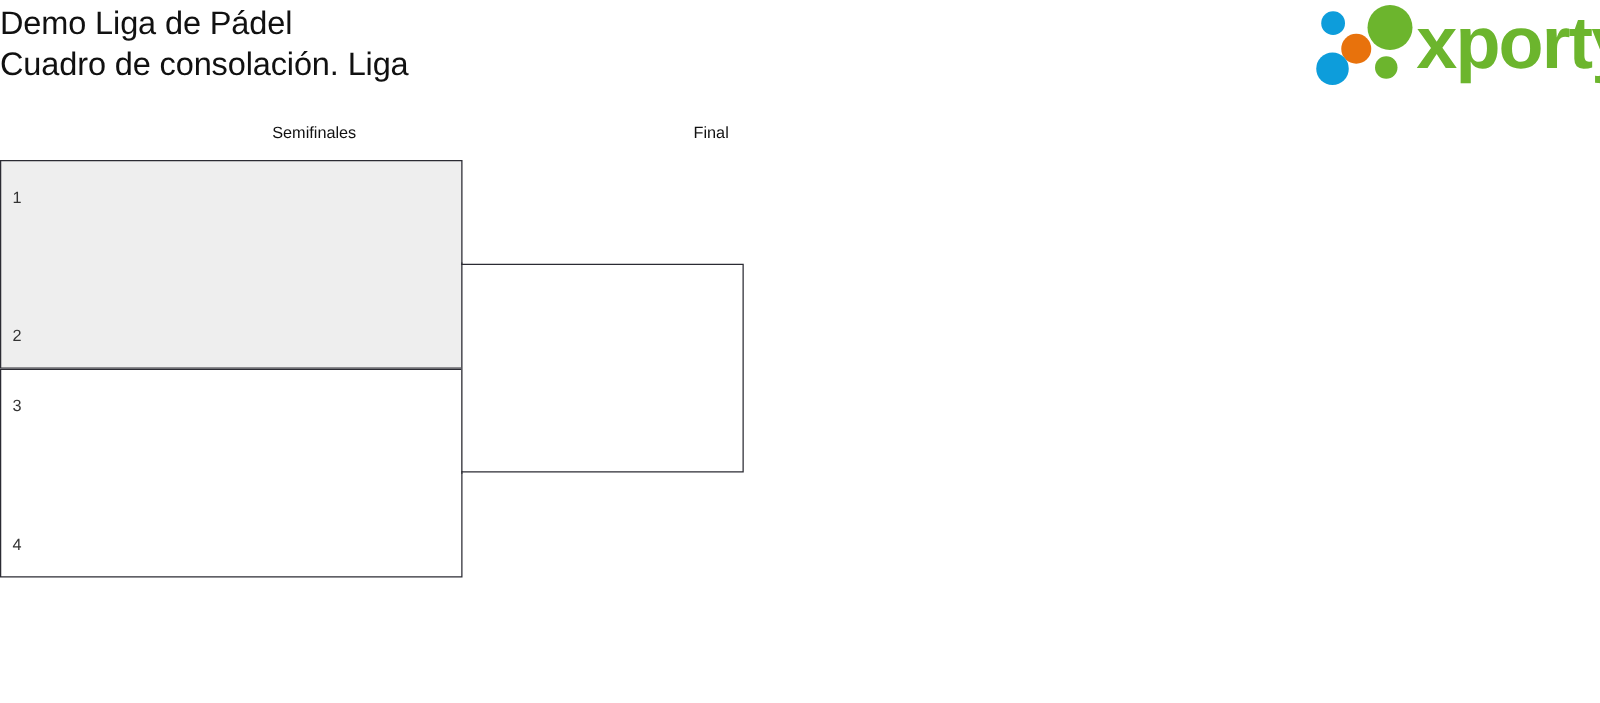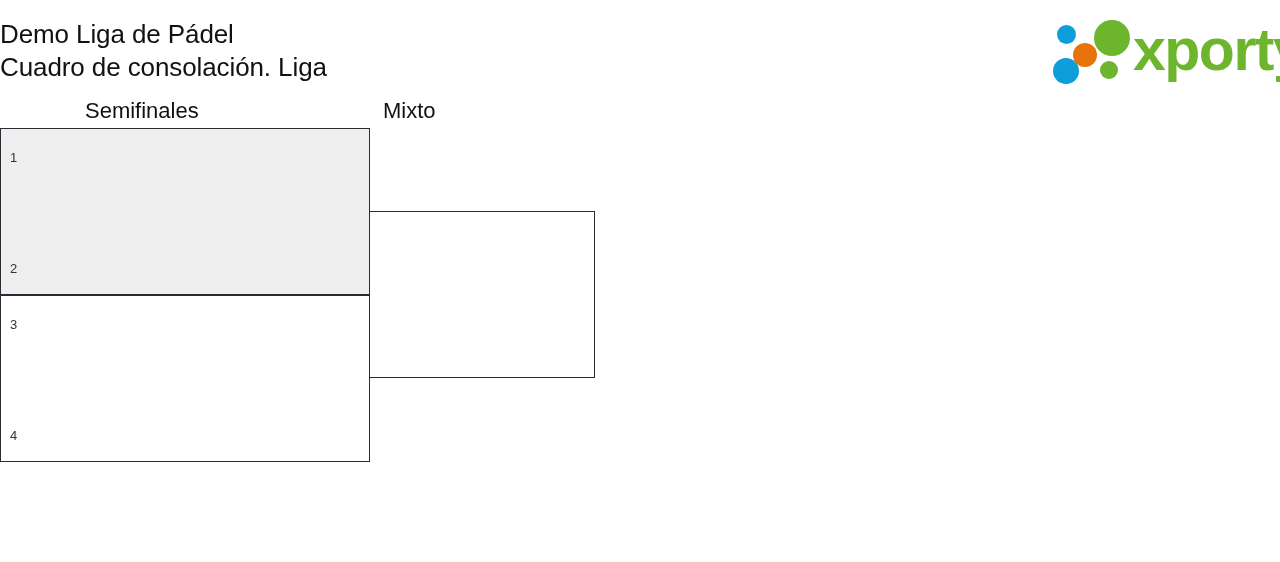--- a/index.html
+++ b/index.html
@@ -14,21 +14,21 @@
     overflow: hidden;
     font-family: "Liberation Sans", sans-serif;
     color: #111111;
     -webkit-font-smoothing: antialiased;
   }
 
   
   .header {
     position: absolute;
     left: 0;
-    top: 16px;
+    top: 0;
     width: 1048px;
     height: 78px;
   }
   .title-block {
     position: absolute;
     left: 0;
     top: 2px;
     line-height: 33px;
   }
   .title-line {
@@ -77,24 +77,24 @@
   
   .bracket {
     position: absolute;
     left: 0;
     top: 0;
     width: 1280px;
     height: 562px;
   }
   .round-header {
     position: absolute;
-    font-size: 22px;
+    font-size: 13px;
     font-weight: 400;
     color: #111111;
-    text-align: left;
+    text-align: right;
     white-space: nowrap;
   }
   .round-header-semis { left: 85px;  top: 98px; width: 200px; }
   .round-header-final { left: 383px; top: 98px; width: 200px; }
 
   .match-box {
     position: absolute;
     border: 1px solid #2b2b33;
     box-sizing: border-box;
     background: #ffffff;
@@ -143,21 +143,21 @@
     </div>
     <div class="logo-wordmark">xporty</div>
   </div>
 
 </div>
 
 <div class="bracket">
 
   <div class="round-header round-header-semis">Semifinales</div>
 
-  <div class="round-header round-header-final">Mixto</div>
+  <div class="round-header round-header-final">Final</div>
 
   <div class="match-box shaded semi-1">
     <div class="slot slot-top">1</div>
     <div class="slot slot-bottom">2</div>
   </div>
 
   <div class="match-box semi-2">
     <div class="slot slot-top">3</div>
     <div class="slot slot-bottom">4</div>
   </div>

